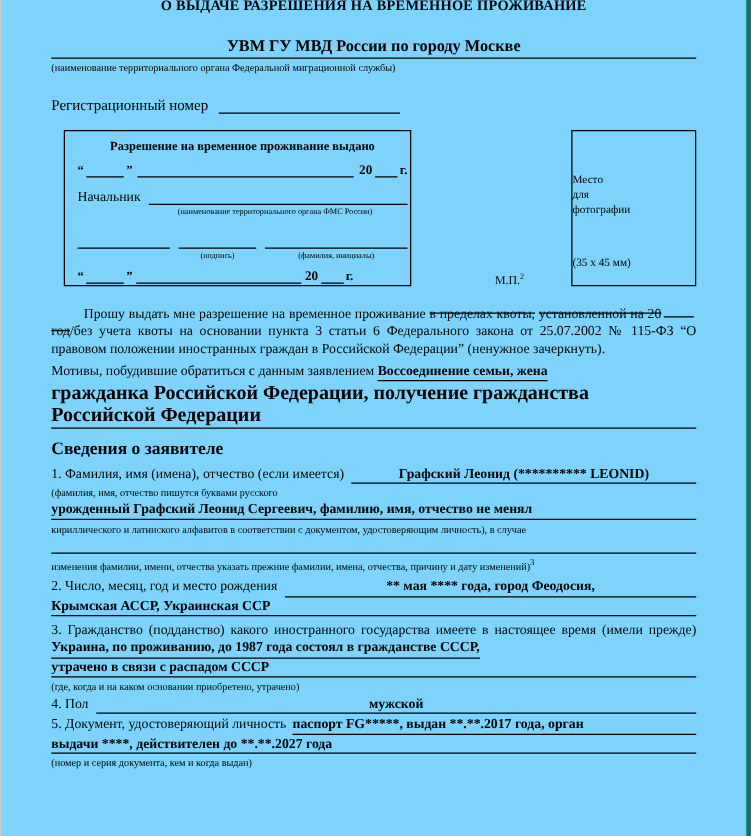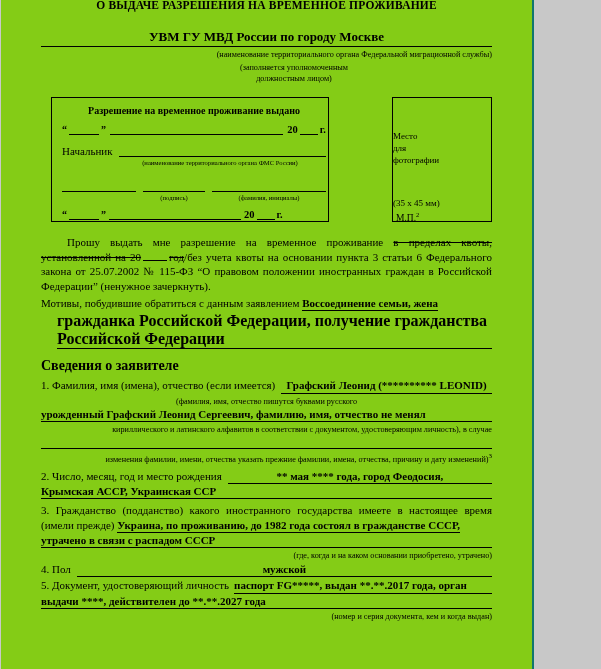--- a/index.html
+++ b/index.html
@@ -11,25 +11,25 @@
   body {
     width: 601px;
     height: 669px;
     overflow: hidden;
     font-family: "Liberation Serif", "DejaVu Serif", serif;
     color: #000;
   }
   .page {
     position: relative;
     box-sizing: border-box;
-    width: 534px;
+    width: 601px;
     height: 669px;
-    background: #84cc16;
+    background: #7dd3fc;
     border-left: 1px solid #c9c9c9;
-    border-right: 2px solid #0f766e;
+    border-right: 4px solid #0f766e;
     padding: 0 40px;
     overflow: hidden;
   }
 
   
   .doc-title {
     font-size: 11.5px;
     font-weight: bold;
     text-align: center;
     letter-spacing: .2px;
@@ -43,25 +43,25 @@
     font-size: 13px;
     font-weight: bold;
     text-align: center;
     margin-top: 16px;
     padding-bottom: 2px;
     border-bottom: 1.4px solid #000;
     line-height: 15px;
   }
   .caption {
     font-size: 8.2px;
-    text-align: right;
+    text-align: left;
     line-height: 11px;
     margin-top: 2px;
   }
-  .caption-right { text-align: center; }
+  .caption-right { text-align: left; }
 
   
   .reg-row {
     display: flex;
     align-items: flex-end;
     margin-top: 17px;
   }
   .reg-label {
     font-size: 12px;
     white-space: nowrap;
@@ -204,21 +204,20 @@
   .fill {
     font-weight: bold;
     border-bottom: 1.2px solid #000;
     display: inline-block;
   }
   .fill-rest {
     font-weight: bold;
     display: block;
     border-bottom: 1.3px solid #000;
     margin-top: 1px;
-    margin-left: 16px;
   }
 
   .section-head {
     text-align: left;
     font-weight: bold;
     font-size: 14px;
     margin-top: 9px;
   }
 
   .item {
@@ -261,23 +260,23 @@
 </head>
 <body>
 
 <div class="page">
 
   <div class="doc-title">О ВЫДАЧЕ РАЗРЕШЕНИЯ НА ВРЕМЕННОЕ ПРОЖИВАНИЕ</div>
 
   <div class="org-name">УВМ ГУ МВД России по городу Москве</div>
   <div class="caption">(наименование территориального органа Федеральной миграционной службы)</div>
 
-  <div class="reg-caption">
-    <div>(заполняется уполномоченным</div>
-    <div>должностным лицом)</div>
+  <div class="reg-row">
+    <span class="reg-label">Регистрационный номер</span>
+    <span class="reg-line"></span>
   </div>
 
   <div class="band">
 
     <div class="permit-box">
       <div class="permit-title">Разрешение на временное проживание выдано</div>
 
       <div class="date-row">
         <span class="q">“</span>
         <span class="u-short"></span>
@@ -358,21 +357,21 @@
     <div class="item-row">
       <span class="item-label">2.</span>&nbsp;<span class="item-label">Число, месяц, год и место рождения</span>
       <span class="item-value">** мая **** года, город Феодосия,</span>
     </div>
     <div class="cont-line">Крымская АССР, Украинская ССР</div>
   </div>
 
   <div class="item">
     <div class="just-3">
       <span>3.</span>&nbsp;<span>Гражданство (подданство) какого иностранного государства имеете в настоящее время (имели прежде)</span>
-      <span class="fill">Украина, по проживанию, до 1982 года состоял в гражданстве СССР,</span>
+      <span class="fill">Украина, по проживанию, до 1987 года состоял в гражданстве СССР,</span>
     </div>
     <div class="cont-line">утрачено в связи с распадом СССР</div>
     <div class="caption">(где, когда и на каком основании приобретено, утрачено)</div>
   </div>
 
   <div class="item" style="margin-top:1px">
     <div class="item-row">
       <span class="item-label">4.</span>&nbsp;<span class="item-label">Пол</span>
       <span class="item-value">мужской</span>
     </div>

